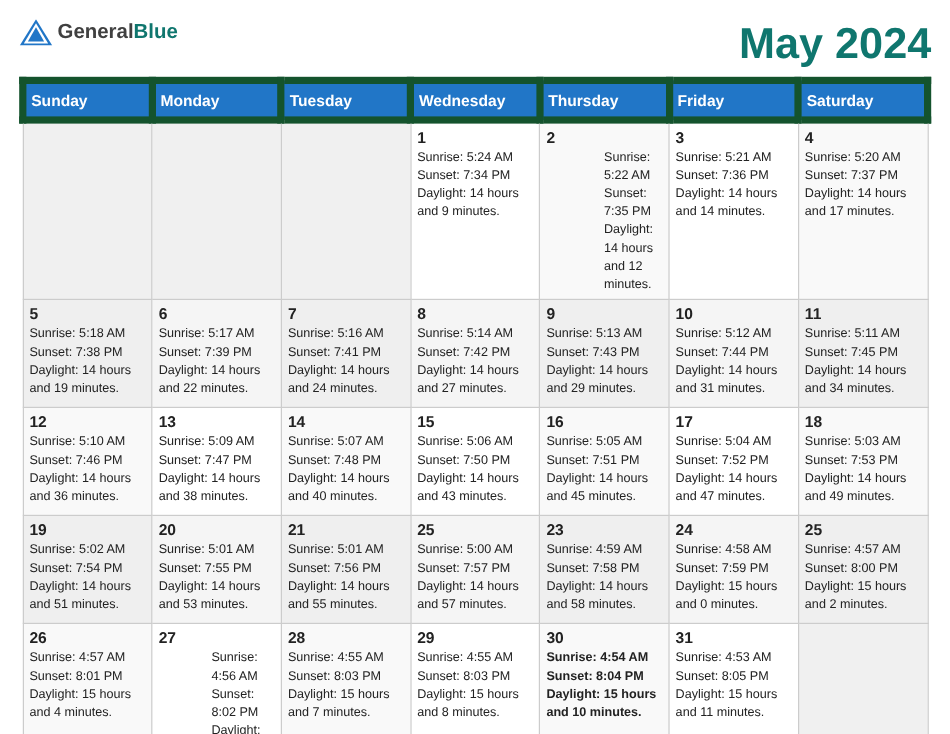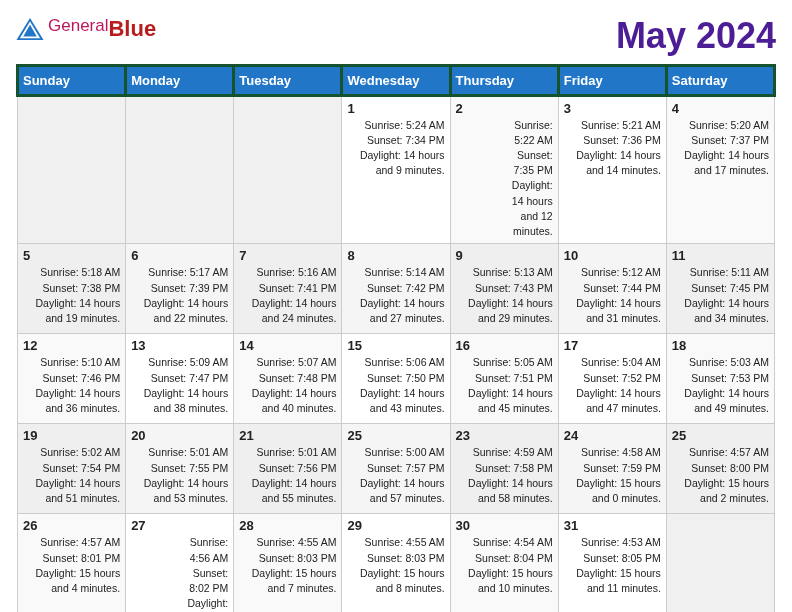--- a/index.html
+++ b/index.html
@@ -24,40 +24,40 @@
     .logo-icon {
       width: 28px;
       height: 22px;
     }
     .title-area {
       text-align: right;
     }
     .month-title {
       font-size: 36px;
       font-weight: bold;
-      color: #4c1d95;
+      color: #0f766e;
       line-height: 1.1;
     }
     .location-title {
       font-size: 16px;
       color: #444;
     }
     table {
       width: 100%;
       border-collapse: collapse;
       table-layout: fixed;
     }
     th {
       background-color: #2176c7;
       color: #fff;
       font-size: 13px;
       font-weight: bold;
       padding: 6px 4px;
       text-align: left;
-      border: 3px solid #14532d;
+      border: 6px solid #14532d;
     }
     td {
       border: 1px solid #ccc;
       vertical-align: top;
       padding: 4px 5px;
       font-size: 11px;
       color: #222;
       height: 90px;
       background: #fff;
     }
@@ -70,43 +70,42 @@
     .day-number {
       font-size: 13px;
       font-weight: bold;
       display: block;
       margin-bottom: 2px;
     }
     .cell-text {
       font-size: 10.5px;
       line-height: 1.45;
       color: #222;
-      text-align: right;
     }
     tr:nth-child(even) td {
       background: #f5f5f5;
     }
     tr:nth-child(even) td:nth-child(odd) {
       background: #efefef;
     }
   </style>
 </head>
 <body>
 
 <div class="header-area">
   <div class="logo">
     <svg class="logo-icon" viewBox="0 0 32 26" xmlns="http://www.w3.org/2000/svg">
       <polygon points="16,0 32,26 0,26" fill="#2176c7"></polygon>
       <polygon points="16,4 28,24 4,24" fill="#fff"></polygon>
       <polygon points="16,8 24,22 8,22" fill="#2176c7"></polygon>
     </svg>
     <div>
       <div style="display:flex; gap:0;">
-        <span style="font-size:17px;font-weight:normal;color:#be185d;">General</span>
-        <span style="font-size:22px;font-weight:bold;color:#b91c1c;">Blue</span>
+        <span style="font-size:17px;font-weight:bold;color:#404040;">General</span>
+        <span style="font-size:17px;font-weight:bold;color:#0f766e;">Blue</span>
       </div>
     </div>
   </div>
   <div class="title-area">
     <div class="month-title">May 2024</div>
   </div>
 </div>
 
 <table>
   <thead>
@@ -331,21 +330,21 @@
         </td>
         <td>
           <span class="day-number">29</span>
           <div class="cell-text" style="white-space: pre-line;">Sunrise: 4:55 AM
 Sunset: 8:03 PM
 Daylight: 15 hours
 and 8 minutes.</div>
         </td>
         <td>
           <span class="day-number">30</span>
-          <div class="cell-text" style="white-space: pre-line;">Sunrise: 4:54 AM
+          <div class="cell-text" style="white-space: pre-line; font-weight: bold;">Sunrise: 4:54 AM
 Sunset: 8:04 PM
 Daylight: 15 hours
 and 10 minutes.</div>
         </td>
         <td>
           <span class="day-number">31</span>
           <div class="cell-text" style="white-space: pre-line;">Sunrise: 4:53 AM
 Sunset: 8:05 PM
 Daylight: 15 hours
 and 11 minutes.</div>

